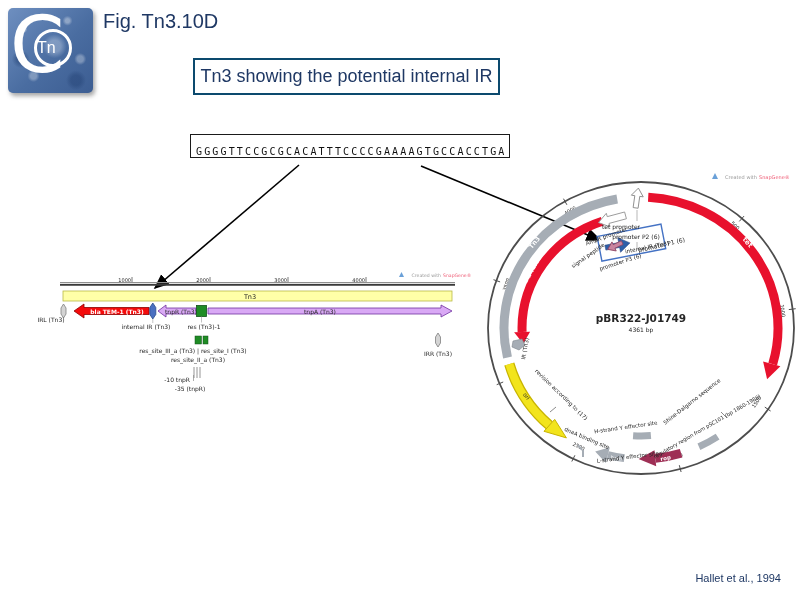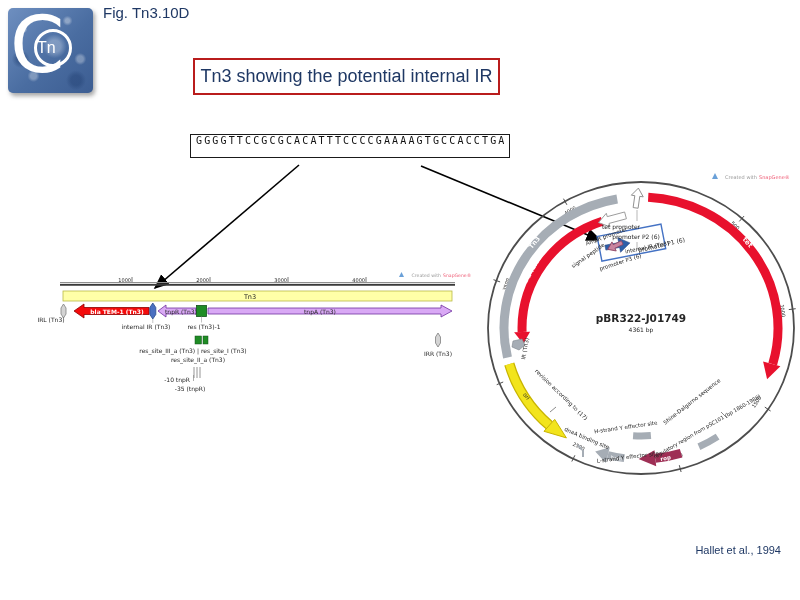--- a/index.html
+++ b/index.html
@@ -16,29 +16,29 @@
           radial-gradient(circle at 30% 80%, rgba(255,255,255,.30) 3px, transparent 6px),
           radial-gradient(circle at 55% 45%, rgba(220,230,245,.35) 6px, transparent 12px),
           radial-gradient(circle at 15% 60%, rgba(30,60,110,.45) 4px, transparent 9px),
           radial-gradient(circle at 80% 85%, rgba(30,60,110,.40) 5px, transparent 10px),
           linear-gradient(135deg,#6e8fc0 0%,#4a6da1 55%,#3c5d92 100%);
         box-shadow:2px 3px 4px rgba(120,120,120,.65);}
   #logo .bigC{position:absolute;left:2px;top:-8px;font-size:78px;color:#ffffff;
         font-family:"DejaVu Sans",sans-serif;font-weight:normal;}
   #logo .ring{position:absolute;left:26px;top:21px;width:32px;height:32px;border:3px solid #ffffff;
         border-radius:50%;text-align:left;line-height:32px;font-size:16px;color:#ffffff;}
-  #figLabel{left:103px;top:4px;font-size:15px;color:#1f3864;}
-  #titleBox{left:193px;top:58px;width:303px;height:33px;border:2px solid #b91c1c;
+  #figLabel{left:103px;top:10px;font-size:20px;color:#1f3864;}
+  #titleBox{left:193px;top:58px;width:303px;height:33px;border:2px solid #0c4a6e;
         display:flex;align-items:center;justify-content:center;}
   #titleBox span{font-size:18px;color:#1f3864;}
   #seqBox{left:190px;top:134px;width:318px;height:22px;border:1px solid #1a1a1a;
-        display:flex;align-items:flex-start;}
+        display:flex;align-items:flex-end;}
   #seqBox span{font-family:"DejaVu Sans Mono","Liberation Mono",monospace;font-size:10px;
         letter-spacing:2.15px;color:#111;padding-left:5px;white-space:nowrap;}
-  #citation{right:19px;top:544px;font-size:11px;color:#1f3864;}
+  #citation{right:19px;top:572px;font-size:11px;color:#1f3864;}
   
   svg text{font-family:"DejaVu Sans",sans-serif;fill:#262626;}
   .fs45{font-size:4.6px}.fs5{font-size:5px}.fs52{font-size:5.2px}.fs55{font-size:5.5px}
   .fs6{font-size:6px}.fs65{font-size:6.5px}.fs7{font-size:7px}
   .mid{text-anchor:middle}.end{text-anchor:end}
   .w{fill:#ffffff}.b{font-weight:bold}.gry{fill:#999999}.pnk{fill:#ef6079}
 </style>
 </head>
 <body>
 

